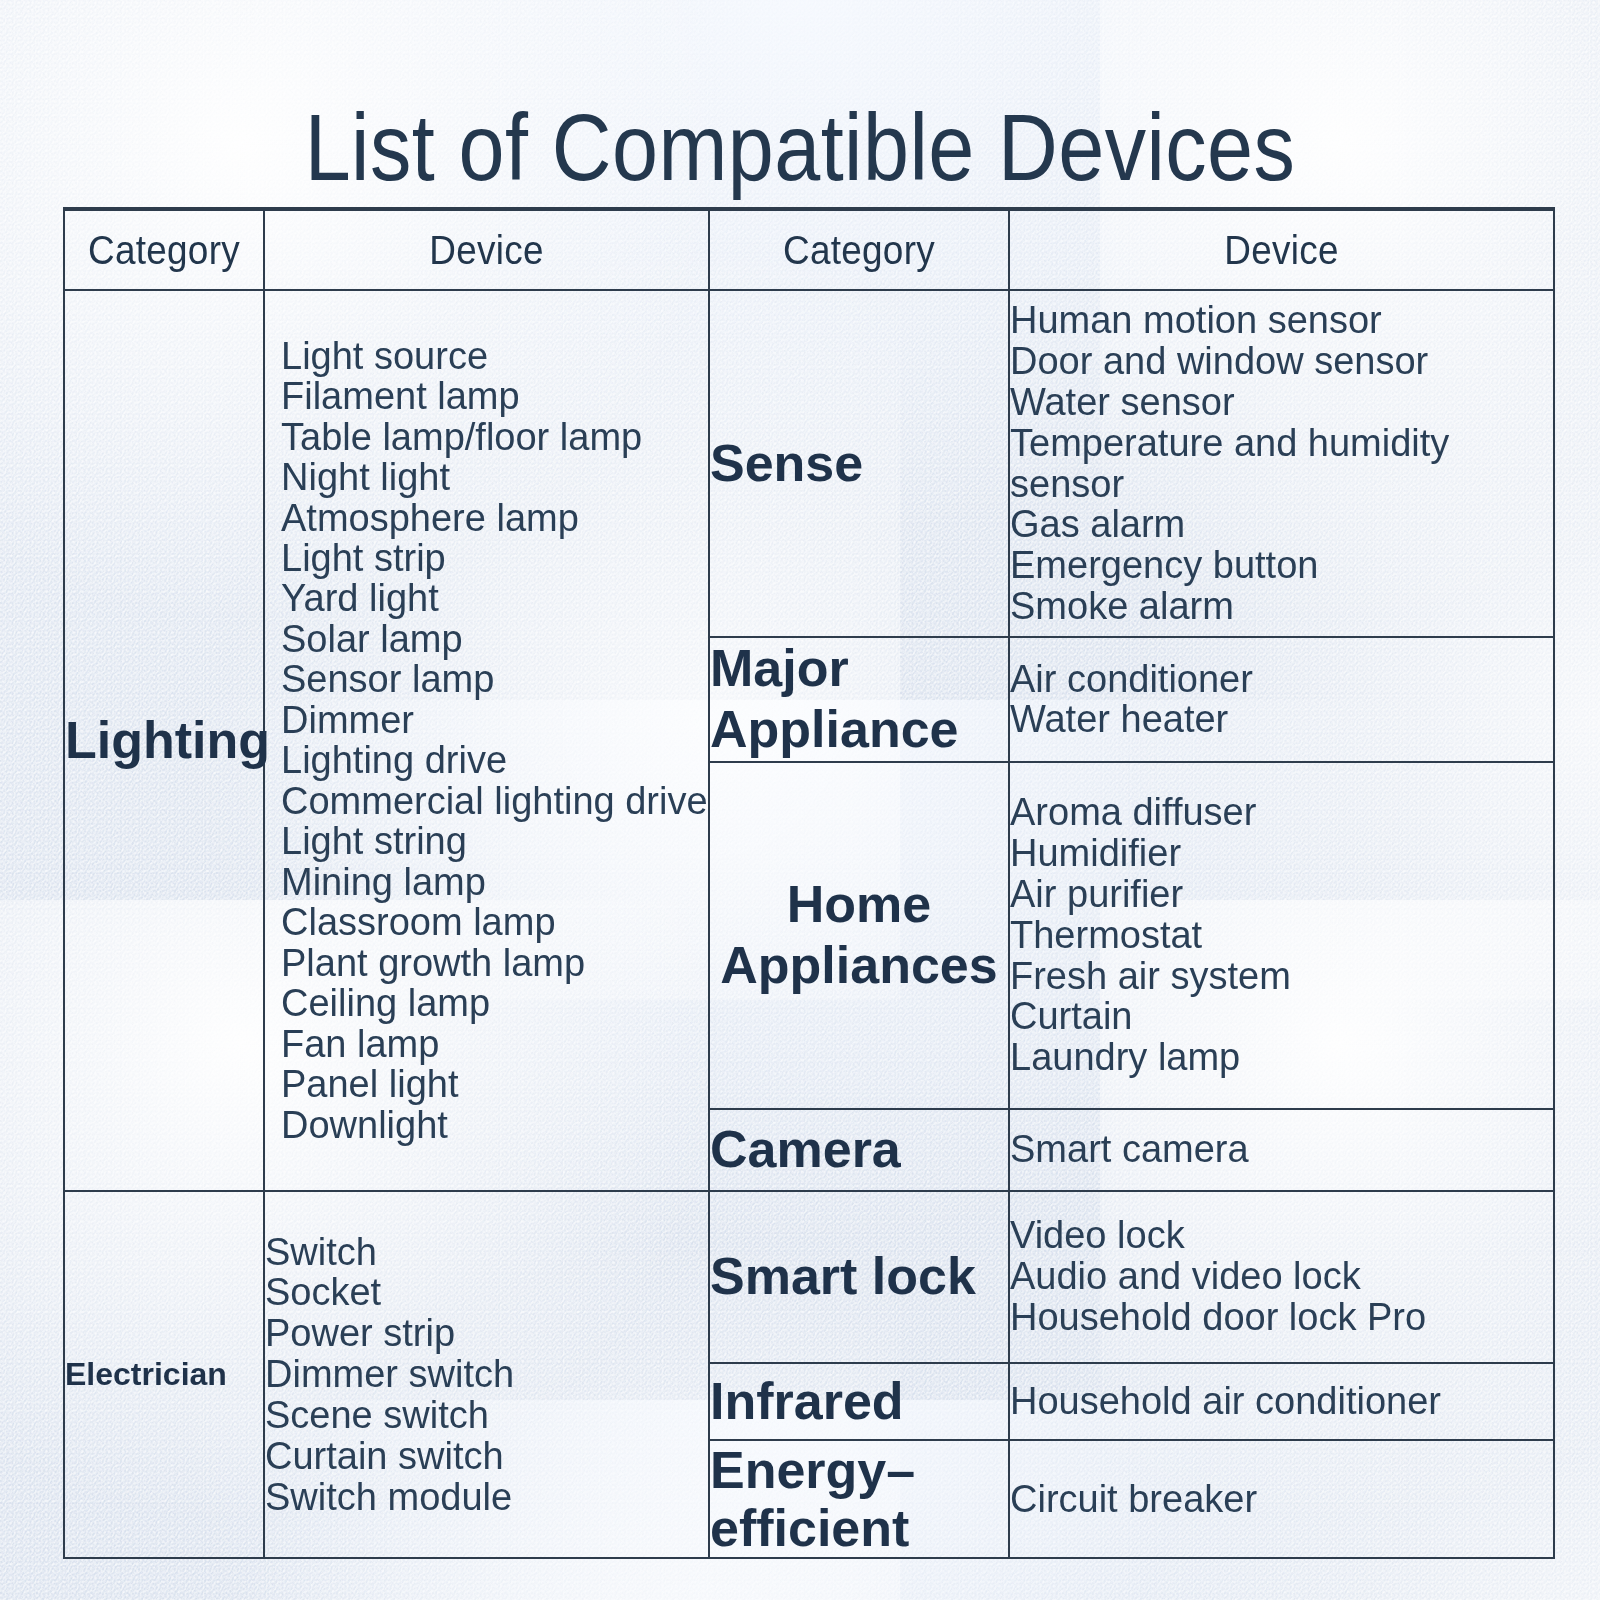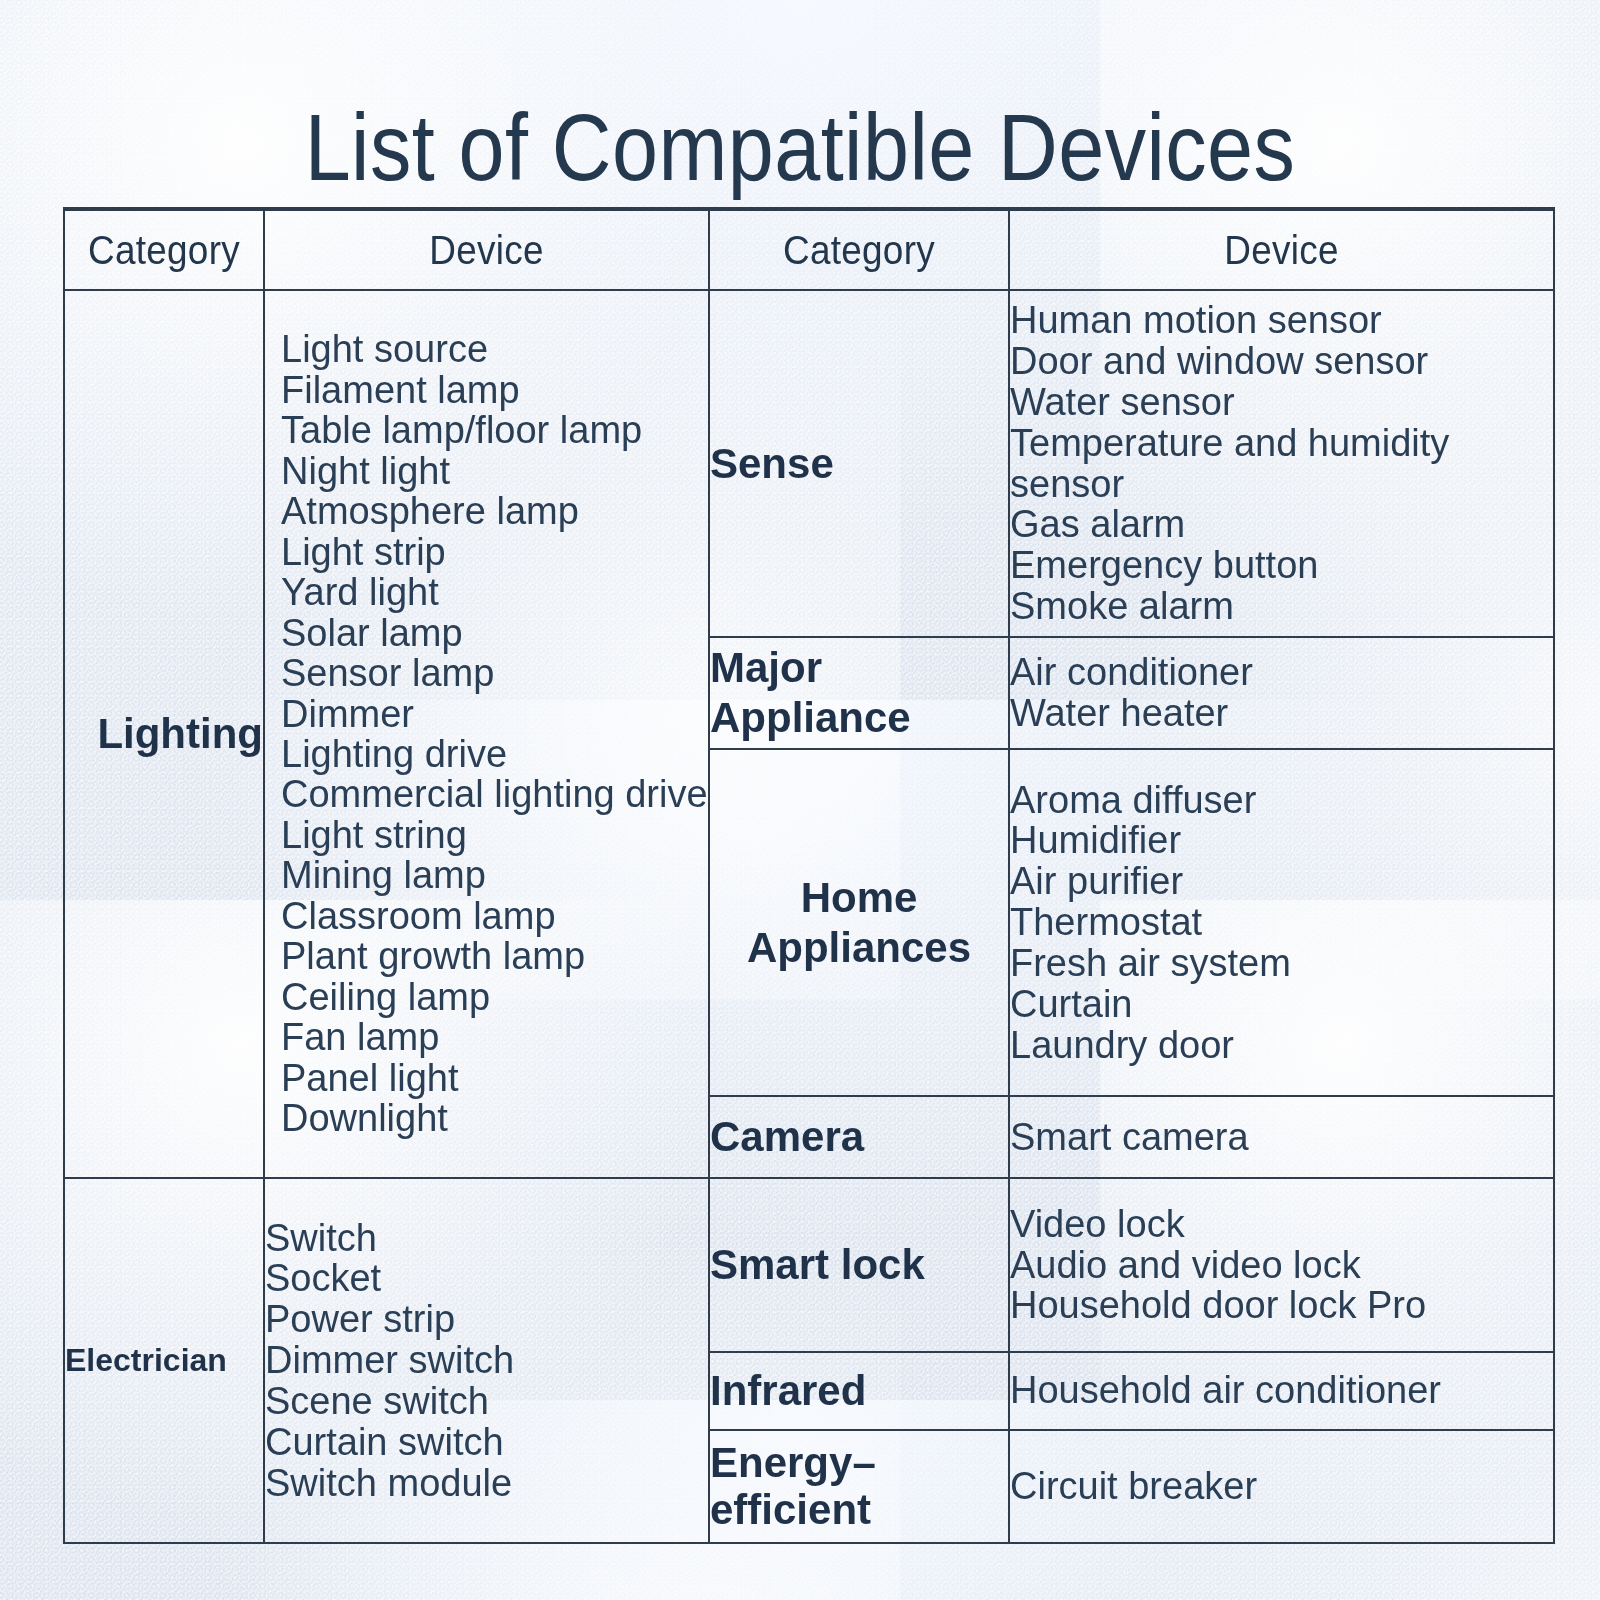--- a/index.html
+++ b/index.html
@@ -91,21 +91,21 @@
     text-align: center;
     font-size: 41px;
     font-weight: 400;
     color: #22364c;
     transform: scaleX(0.9);
     letter-spacing: 0.3px;
   }
 
   
   .cat {
-    font-size: 42px;
+    font-size: 52px;
     font-weight: 600;
     color: #1f3consulta;
     color: #1f324a;
     line-height: 1.18;
   }
   .cat-center {
     text-align: right;
     padding: 0 4px;
   }
   .cat-left-pad {
@@ -221,21 +221,21 @@
     <tr>
       <td class="cat cat-left-pad" style="height:345px;text-align:center;">Home Appliances</td>
       <td class="dev dev-right">
         <ul>
           <li>Aroma diffuser</li>
           <li>Humidifier</li>
           <li>Air purifier</li>
           <li>Thermostat</li>
           <li>Fresh air system</li>
           <li>Curtain</li>
-          <li>Laundry door</li>
+          <li>Laundry lamp</li>
         </ul>
       </td>
     </tr>
 
     <tr>
       <td class="cat cat-left-pad" style="height:80px;">Camera</td>
       <td class="dev dev-right vmid-single">
         <ul>
           <li>Smart camera</li>
         </ul>

